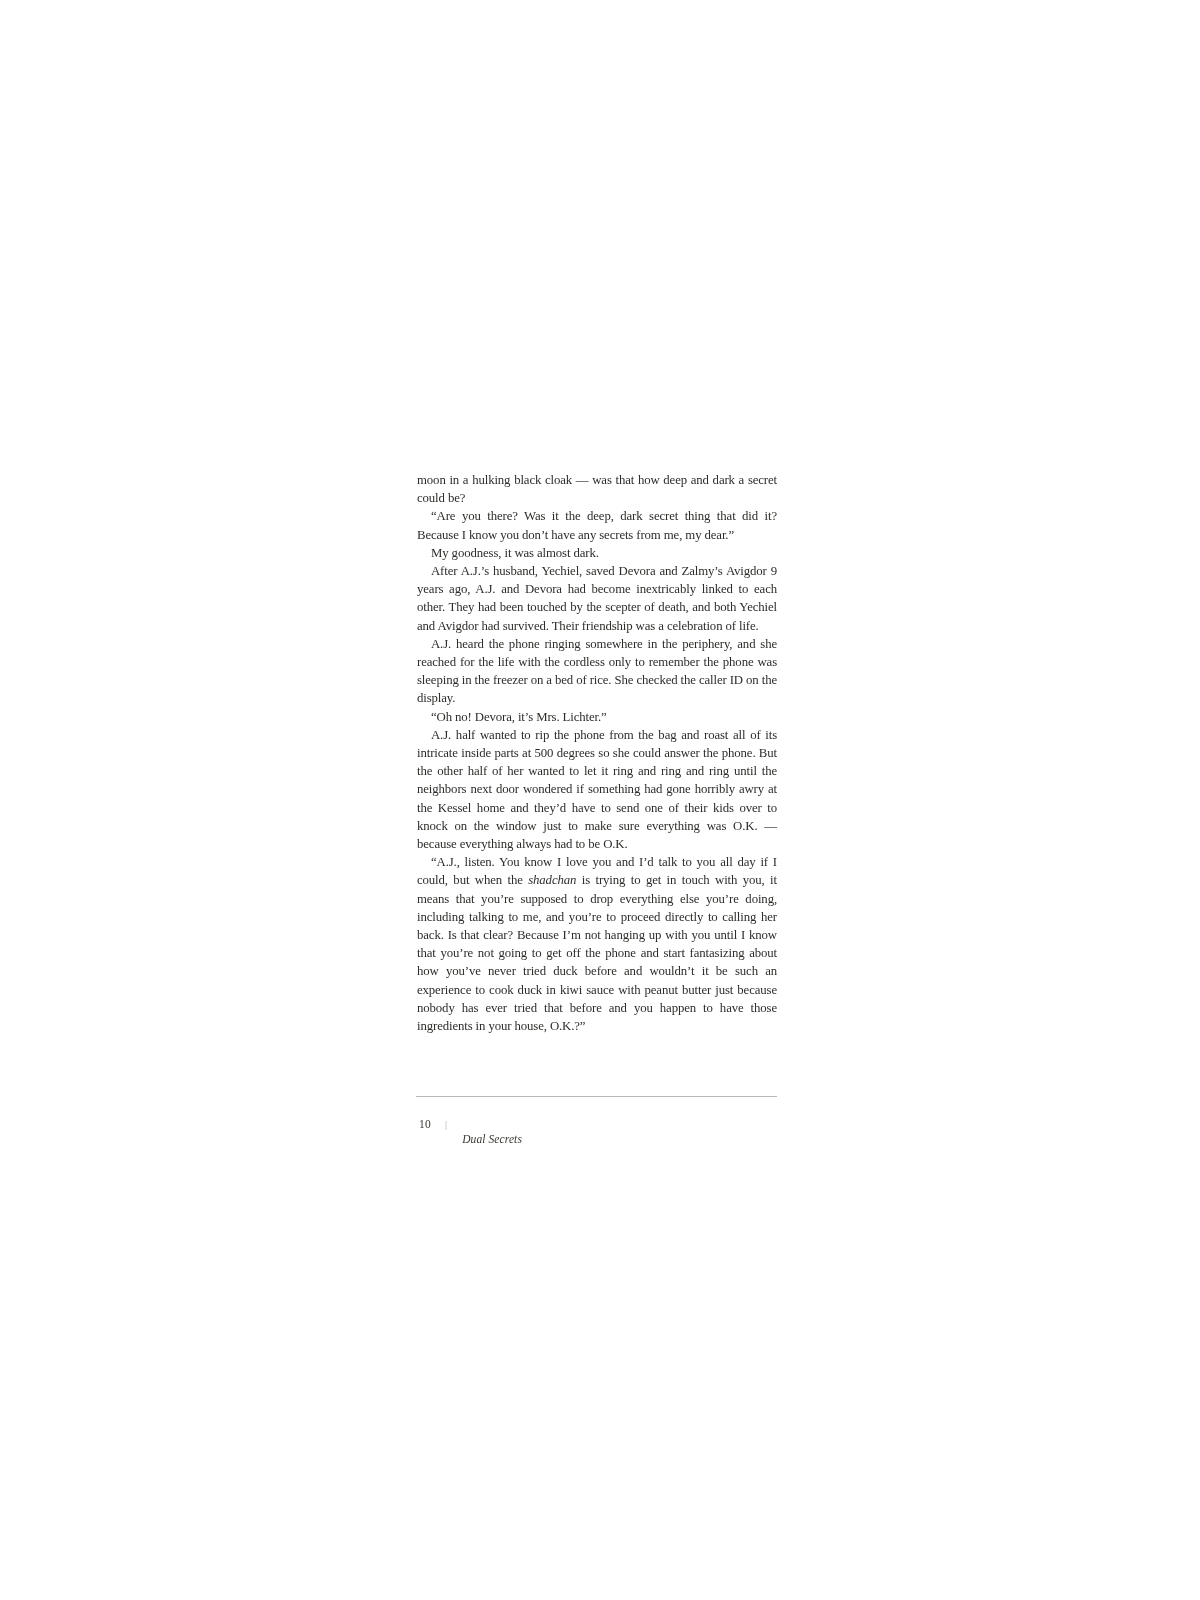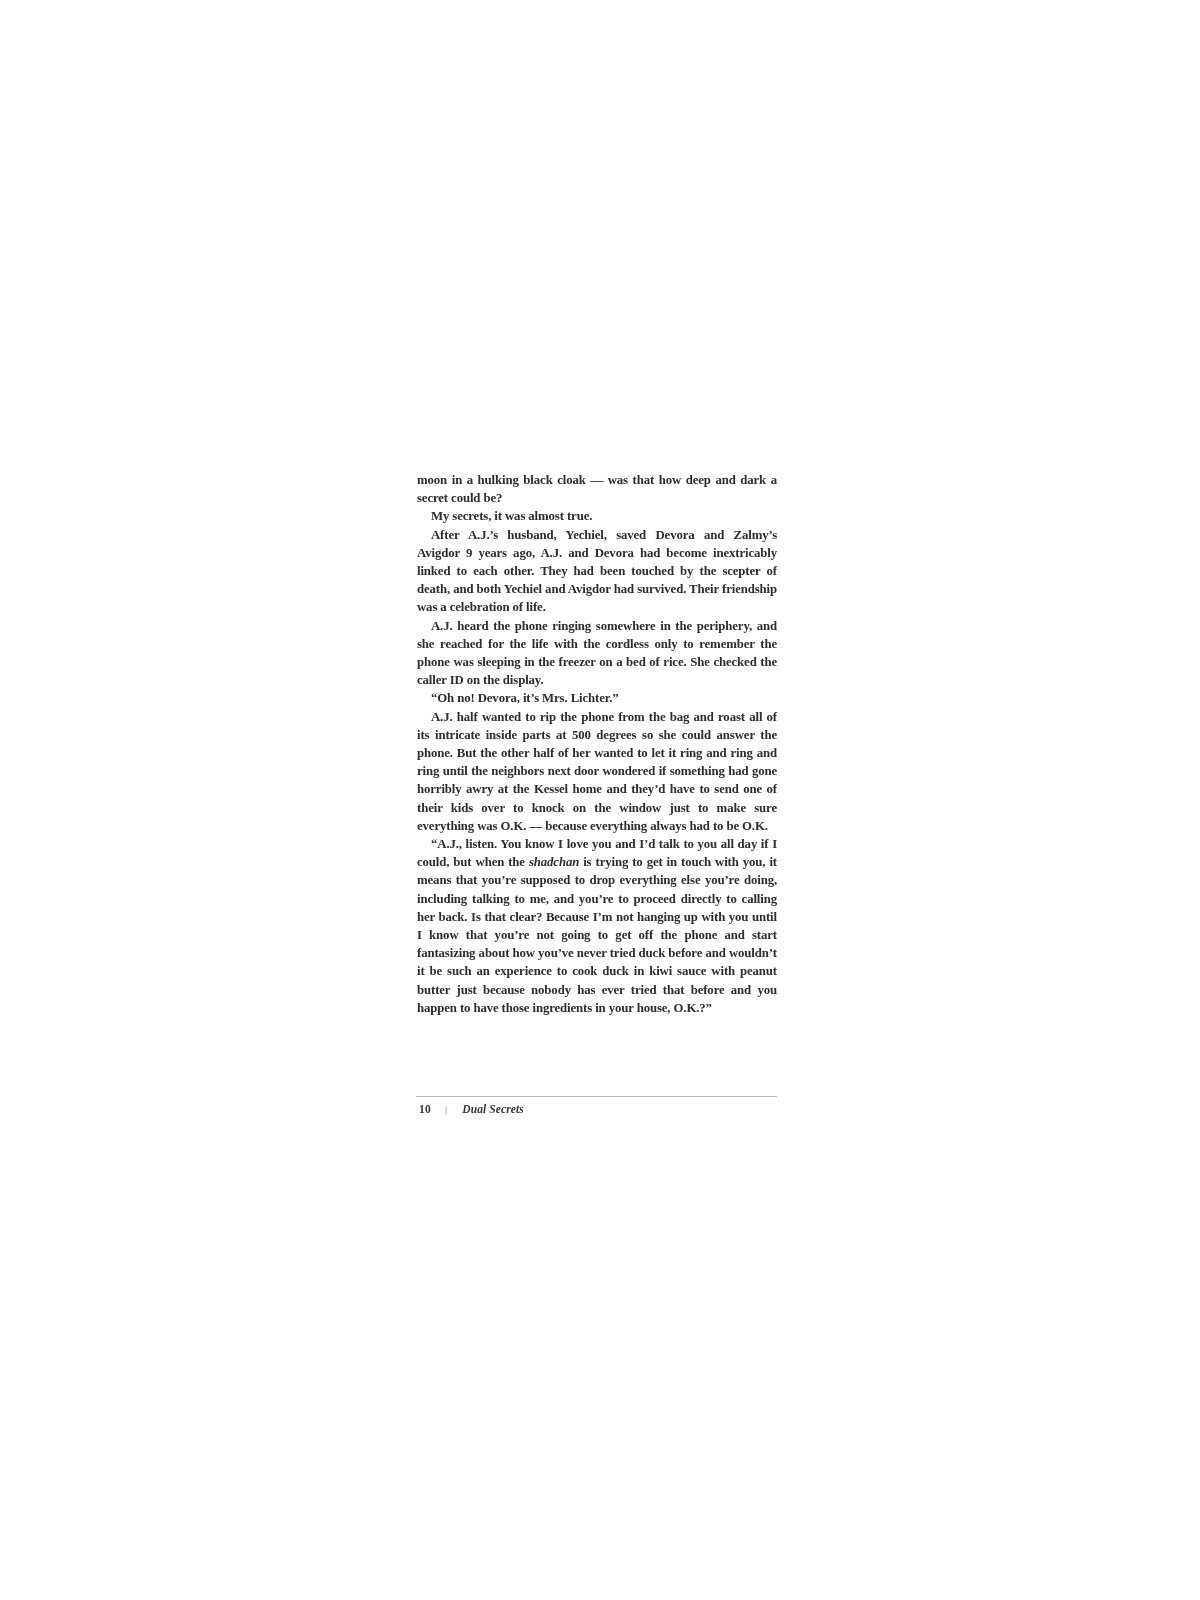--- a/index.html
+++ b/index.html
@@ -7,21 +7,20 @@
     padding: 0;
     background: #ffffff;
   }
   .page {
     position: relative;
     width: 1200px;
     height: 1360px;
     background: #ffffff;
     overflow: hidden;
     font-family: "Liberation Serif", serif;
-    font-weight: bold;
   }
   .text-block {
     position: absolute;
     left: 417px;
     top: 471px;
     width: 360px;
     color: #2f2d2a;
     font-size: 12.8px;
     line-height: 18.2px;
     text-align: justify;
@@ -61,30 +60,32 @@
   }
   .footer-sep {
     color: #a9a9a9;
     font-size: 10px;
     margin: 0 15px 0 14px;
     transform: scaleY(1.1);
   }
   .book-title {
     font-style: italic;
     letter-spacing: 0.1px;
+    margin-top: 30px;
   }
 </style>
 </head>
 <body>
 
 <div class="page">
 
   <main class="text-block">
     <p class="para no-indent">moon in a hulking black cloak — was that how deep and dark a secret could be?</p>
-    <p class="para">My secrets, it was almost true.</p>
+    <p class="para">“Are you there? Was it the deep, dark secret thing that did it? Because I know you don’t have any secrets from me, my dear.”</p>
+    <p class="para">My goodness, it was almost dark.</p>
     <p class="para">After A.J.’s husband, Yechiel, saved Devora and Zalmy’s Avigdor 9 years ago, A.J. and Devora had become inextricably linked to each other. They had been touched by the scepter of death, and both Yechiel and Avigdor had survived. Their friendship was a celebration of life.</p>
     <p class="para">A.J. heard the phone ringing somewhere in the periphery, and she reached for the life with the cordless only to remember the phone was sleeping in the freezer on a bed of rice. She checked the caller ID on the display.</p>
     <p class="para">“Oh no! Devora, it’s Mrs. Lichter.”</p>
     <p class="para">A.J. half wanted to rip the phone from the bag and roast all of its intricate inside parts at 500 degrees so she could answer the phone. But the other half of her wanted to let it ring and ring and ring until the neighbors next door wondered if something had gone horribly awry at the Kessel home and they’d have to send one of their kids over to knock on the window just to make sure everything was O.K. — because everything always had to be O.K.</p>
     <p class="para"><span>“A.J., listen. You know I love you and I’d talk to you all day if I could, but when the </span><em class="ital">shadchan</em><span> is trying to get in touch with you, it means that you’re supposed to drop everything else you’re doing, including talking to me, and you’re to proceed directly to calling her back. Is that clear? Because I’m not hanging up with you until I know that you’re not going to get off the phone and start fantasizing about how you’ve never tried duck before and wouldn’t it be such an experience to cook duck in kiwi sauce with peanut butter just because nobody has ever tried that before and you happen to have those ingredients in your house, O.K.?”</span></p>
   </main>
 
   <footer class="page-footer">
     <div class="footer-rule"></div>
     <div class="footer-row">

